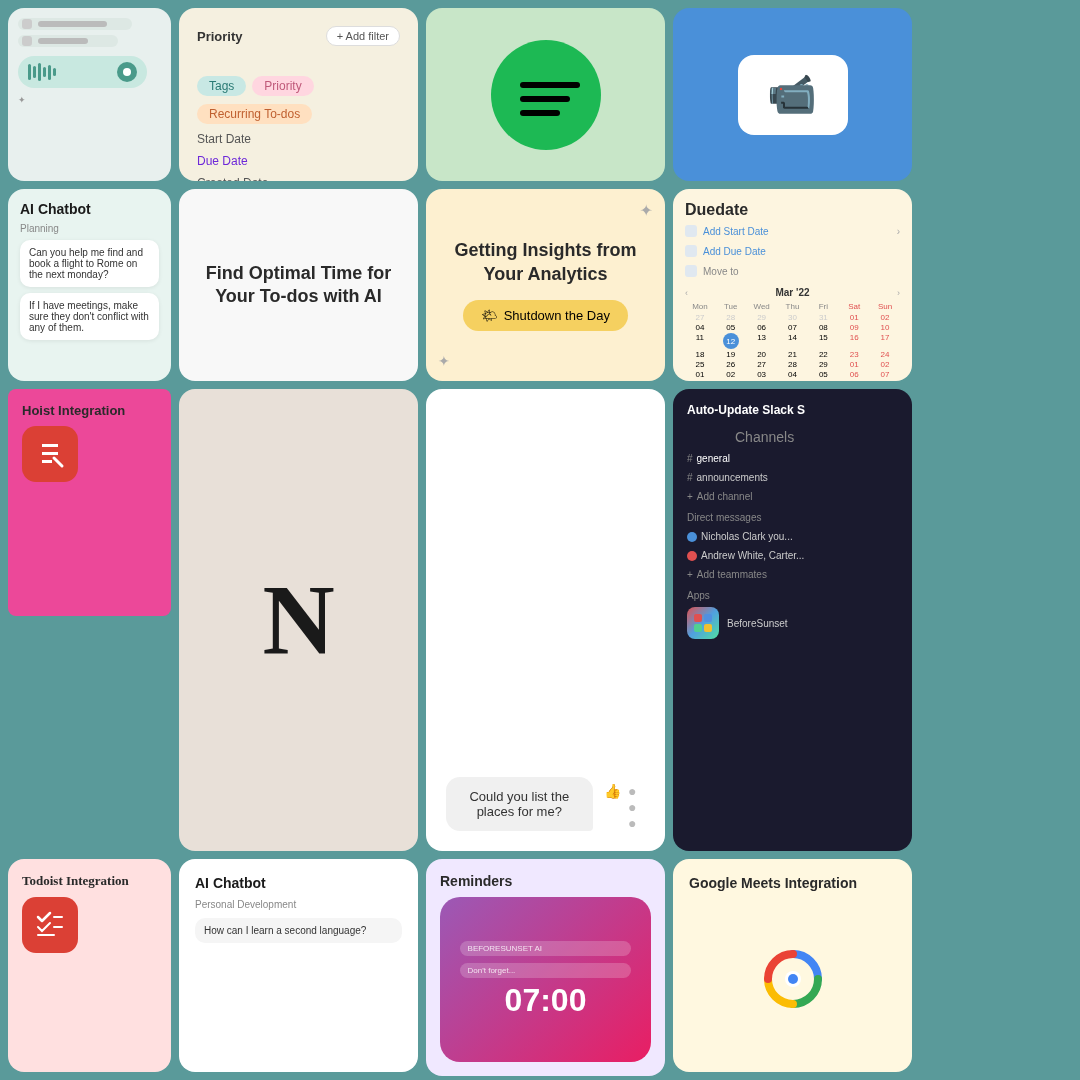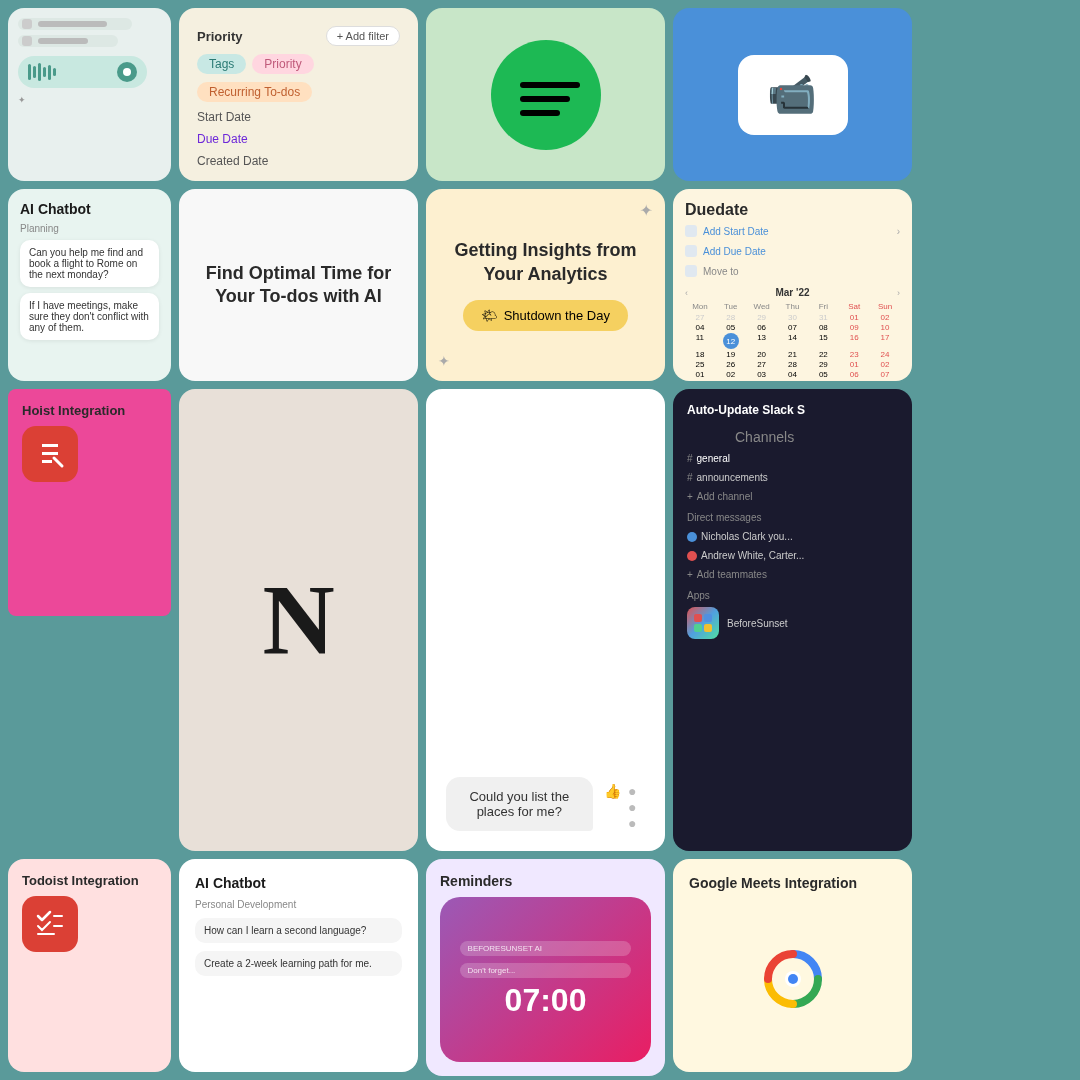--- a/index.html
+++ b/index.html
@@ -54,21 +54,21 @@
       </div>
     </div>
     <div style="font-size:9px; color:#999; margin-top:2px;">✦</div>
   </div>
 
   <div style="grid-column:2; grid-row:1; background:#f5f0e0; border-radius:16px; margin:8px 4px 4px 4px; padding:18px; display:flex; flex-direction:column; gap:8px; overflow:hidden;">
     <div style="display:flex; justify-content:space-between; align-items:center;">
       <span style="font-size:13px; font-weight:600; color:#333;">Priority</span>
       <div style="background:white; border:1px solid #ddd; border-radius:16px; padding:3px 10px; font-size:11px; color:#555;">+ Add filter</div>
     </div>
-    <div style="display:flex; gap:6px; flex-wrap:wrap;">
+    <div style="display:flex; gap:6px; flex-wrap:wrap;margin-top:22px;">
       <span style="background:#c8e8e4; color:#2a7a74; padding:3px 12px; border-radius:16px; font-size:12px;">Tags</span>
       <span style="background:#ffd6e0; color:#c05a7a; padding:3px 12px; border-radius:16px; font-size:12px;">Priority</span>
     </div>
     <div style="display:flex; gap:6px;">
       <span style="background:#ffe0c0; color:#c06030; padding:3px 12px; border-radius:16px; font-size:12px;">Recurring To-dos</span>
     </div>
     <div style="font-size:12px; color:#555;">Start Date</div>
     <div style="font-size:12px; color:#6d28d9;">Due Date</div>
     <div style="font-size:12px; color:#555;">Created Date</div>
   </div>
@@ -258,34 +258,33 @@
       <span style="font-size:10px; color:#ccc;">BeforeSunset</span>
     </div>
   </div>
 
   <div style="grid-column:5; grid-row:3; background:transparent;"></div>
 
 
   <div style="grid-column:5; grid-row:4; background:transparent;"></div>
 
   <div style="grid-column:1; grid-row:5; background:#ffe0e0; border-radius:16px; margin:4px 4px 8px 8px; padding:14px; display:flex; flex-direction:column; gap:8px; overflow:hidden;">
-    <div style="font-size:13px; font-weight:700; color:#2a2a2a;">Todoist Integration</div>
+    <div style="font-size:13px; font-weight:700; color:#2a2a2a;font-family:Liberation Serif, serif;">Todoist Integration</div>
     <div style="background:#db4035; border-radius:14px; width:56px; height:56px; display:flex; align-items:center; justify-content:center;">
       <svg width="32" height="32" viewBox="0 0 32 32" fill="white">
         <path d="M4 8L8 12L16 4" stroke="white" stroke-width="2.5" stroke-linecap="round" stroke-linejoin="round" fill="none"></path>
         <path d="M20 8h8M4 18L8 22L16 14M20 18h8M4 26h16" stroke="white" stroke-width="2" stroke-linecap="round" fill="none"></path>
       </svg>
     </div>
   </div>
 
   <div style="grid-column:2; grid-row:5; background:white; border-radius:16px; margin:4px 4px 8px 4px; padding:16px; display:flex; flex-direction:column; gap:8px; overflow:hidden;">
     <div style="font-size:14px; font-weight:700; color:#1a1a1a;">AI Chatbot</div>
     <div style="font-size:10px; color:#888;">Personal Development</div>
     <div style="background:#f5f5f5; border-radius:10px; padding:7px 9px; font-size:10px; color:#333;">How can I learn a second language?</div>
-    <div style="background:#f5f5f5; border-radius:10px; padding:7px 9px; font-size:10px; color:#333;">Create a 2-week learning path for me.</div>
   </div>
 
   <div style="grid-column:3; grid-row:5; background:#f0e8ff; border-radius:16px; margin:4px; padding:14px; display:flex; flex-direction:column; gap:8px; overflow:hidden;">
     <div style="font-size:14px; font-weight:700; color:#2a2a2a;">Reminders</div>
 
     <div style="background: linear-gradient(135deg, #9b59b6, #e91e63); border-radius:20px; flex:1; display:flex; flex-direction:column; align-items:center; justify-content:center; min-height:80px; padding:10px; gap:4px;">
       <div style="font-size:8px; color:rgba(255,255,255,0.8); background:rgba(255,255,255,0.2); padding:3px 8px; border-radius:8px; width:90%; text-align:left;">BEFORESUNSET AI</div>
       <div style="font-size:8px; color:rgba(255,255,255,0.8); background:rgba(255,255,255,0.2); padding:3px 8px; border-radius:8px; width:90%; text-align:left; margin-top:3px;">Don't forget...</div>
       <div style="font-size:32px; font-weight:700; color:white;">07:00</div>
     </div>

